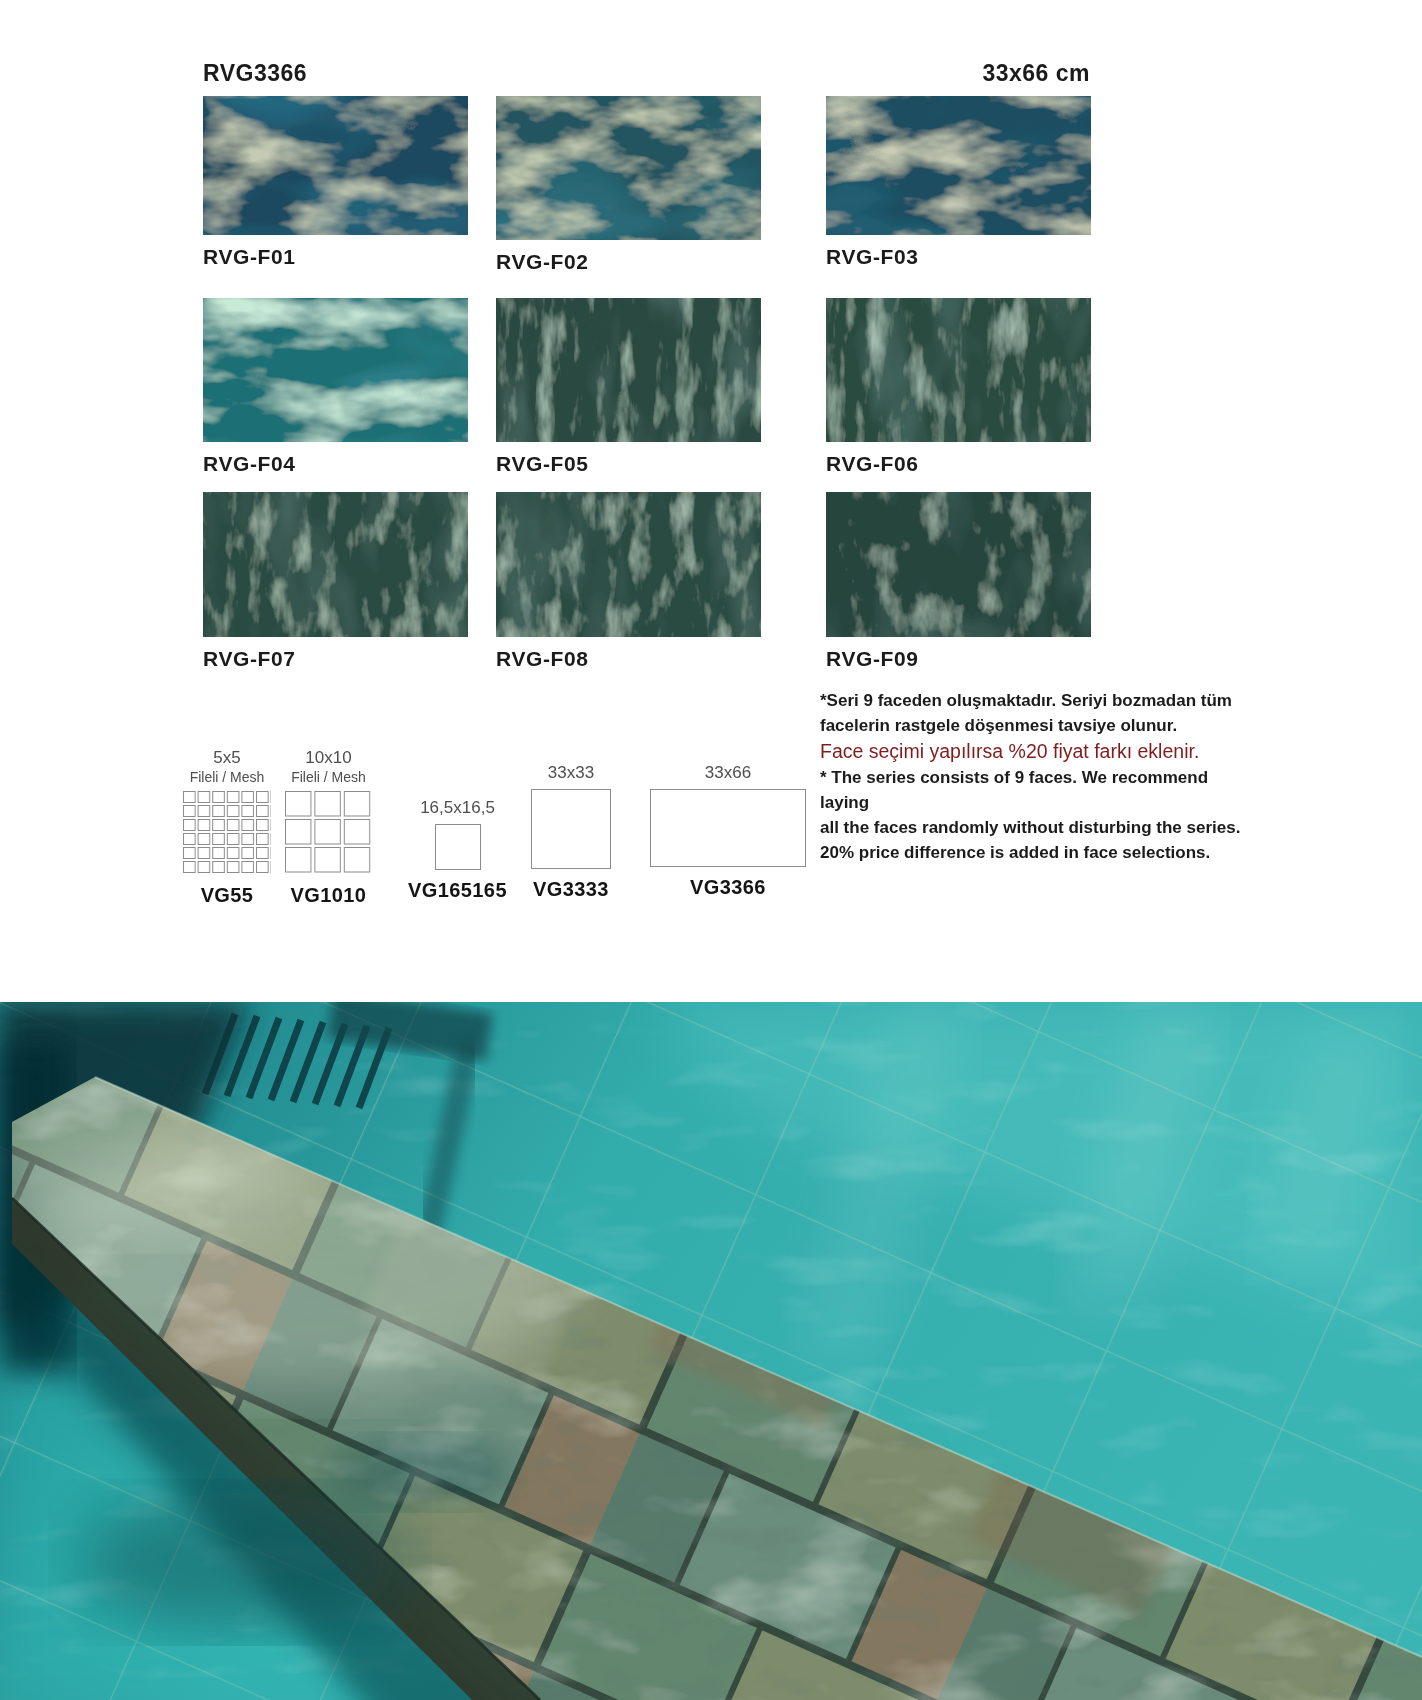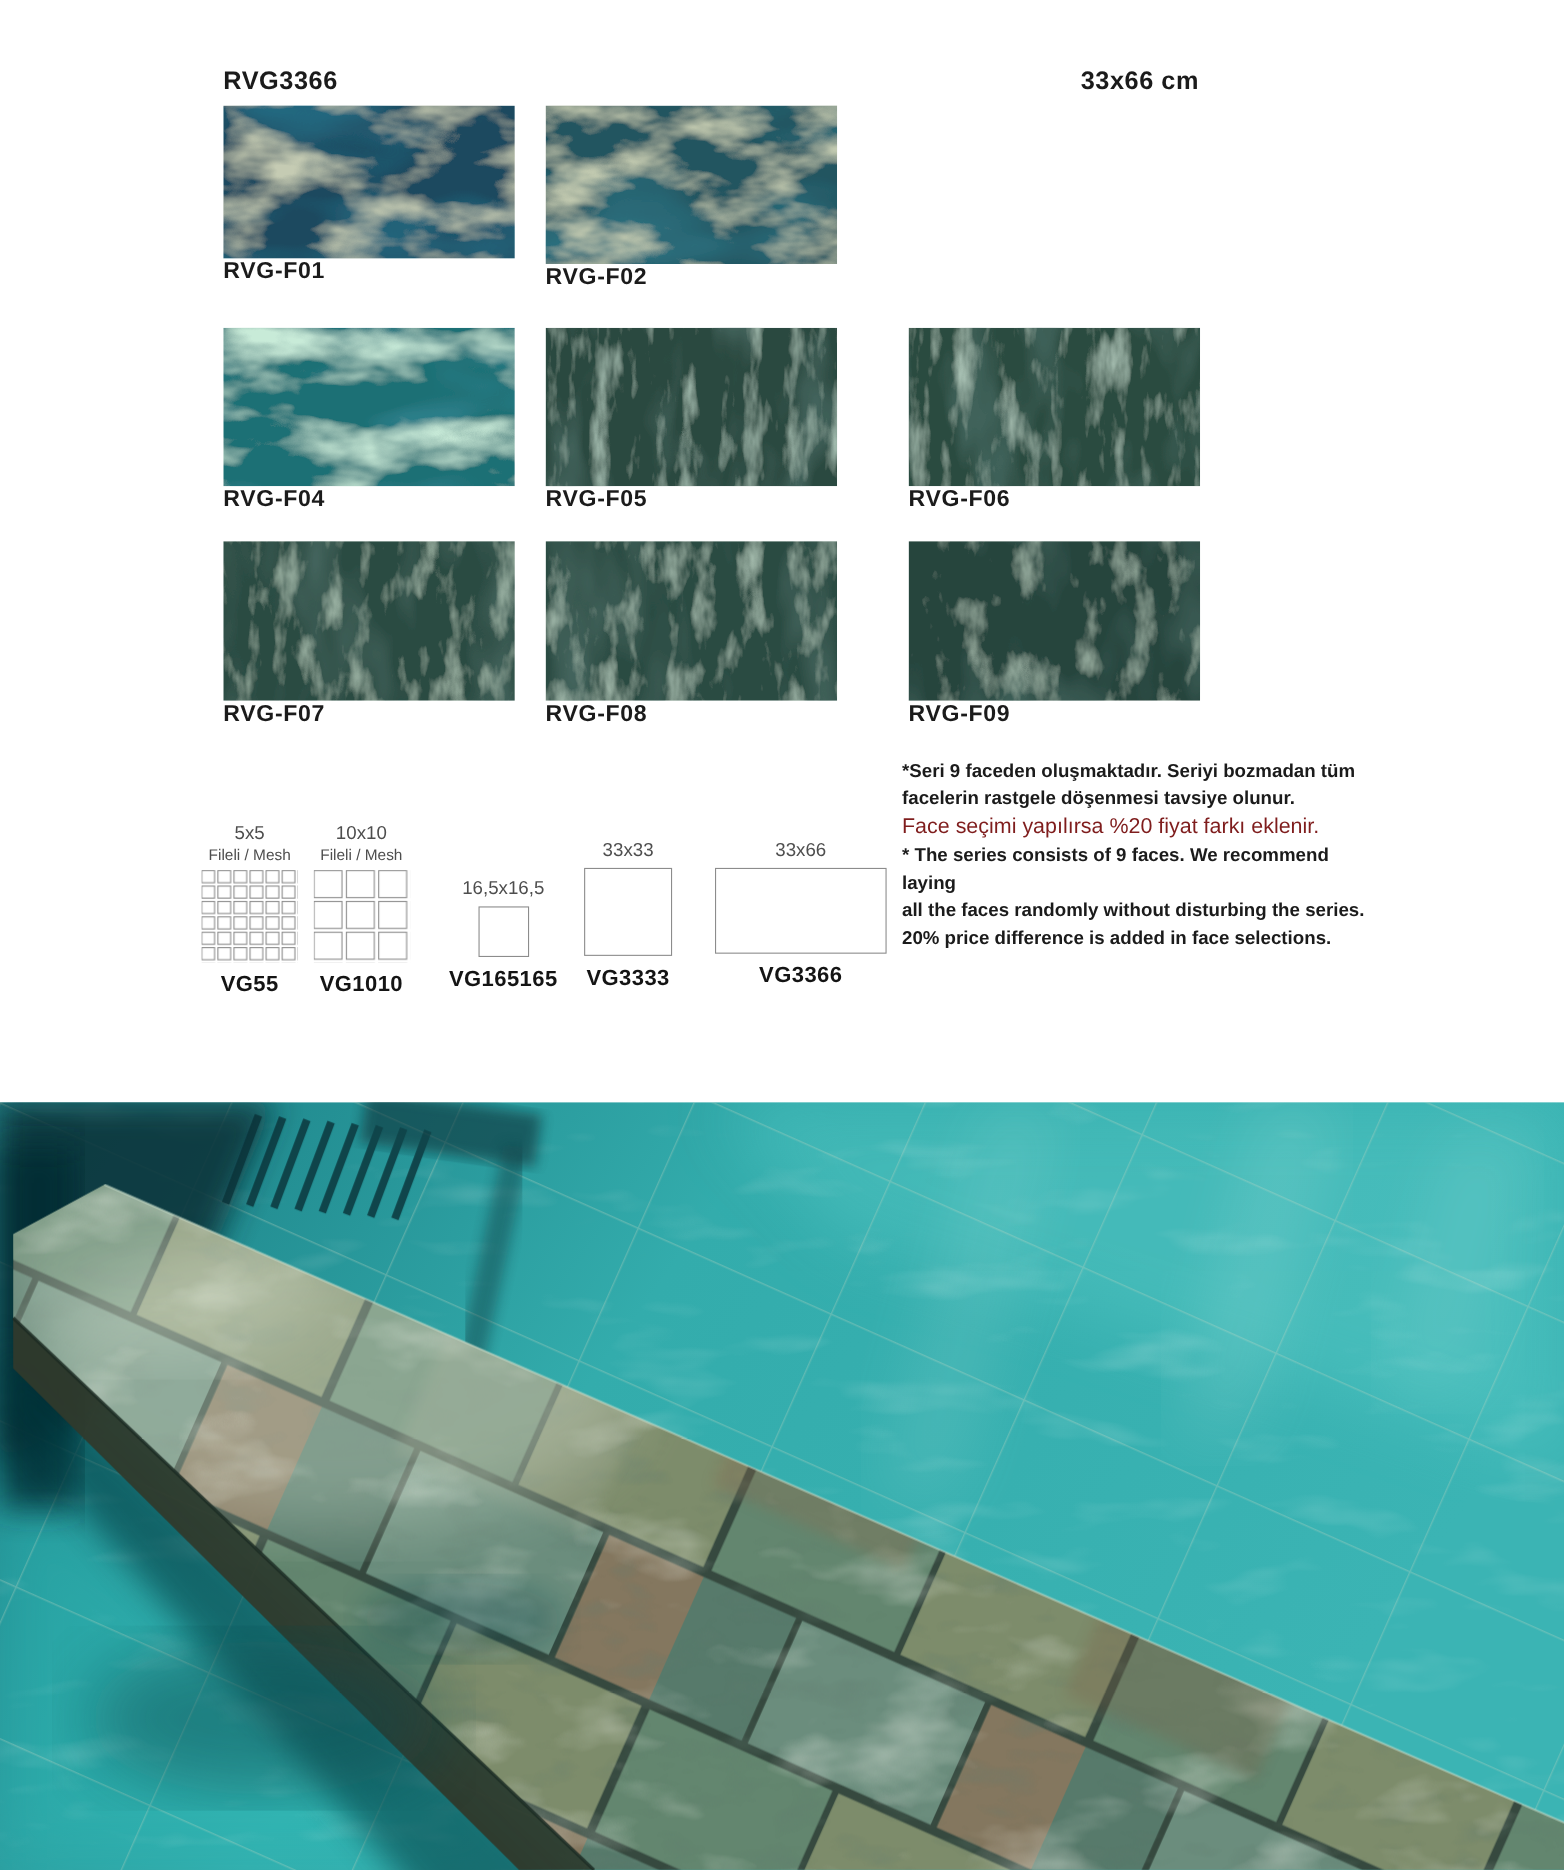--- a/index.html
+++ b/index.html
@@ -6,21 +6,21 @@
   body{font-family:"Liberation Sans",sans-serif;}
   .page{position:relative;width:1422px;height:1700px;background:#fff;overflow:hidden;}
 
   .hdr-code{position:absolute;left:203px;top:60px;font-size:23px;font-weight:bold;
             letter-spacing:.5px;color:#1b1b1b;}
   .hdr-size{position:absolute;left:826px;top:60px;width:264px;text-align:right;
             font-size:23px;font-weight:bold;letter-spacing:.5px;color:#1b1b1b;}
 
   .tile-cell{position:absolute;width:265px;}
   .tile-cell svg{display:block;}
-  .tile-label{margin-top:0;font-size:21px;font-weight:bold;color:#1b1b1b;letter-spacing:.6px;}
+  .tile-label{margin-top:10px;font-size:21px;font-weight:bold;color:#1b1b1b;letter-spacing:.6px;}
 
   .c1{left:203px;} .c2{left:496px;} .c3{left:826px;}
   .r1{top:96px;} .r2{top:298px;} .r3{top:492px;}
 
   .fmt{position:absolute;text-align:center;color:#4e4e4e;}
   .fmt .size{font-size:17px;line-height:20px;}
   .fmt .mesh{font-size:14px;line-height:17px;margin-top:1px;}
   .fmt .code{font-size:20px;font-weight:bold;color:#141414;margin-top:9px;letter-spacing:.4px;}
   .fmt svg{display:block;margin:5px auto 0;}
   .sq{border:1px solid #8c8c8c;background:#fff;margin:6px auto 0;box-sizing:border-box;}
@@ -148,20 +148,26 @@
     <svg width="265" height="139">
         <rect width="265" height="139" fill="#1b4a5f" filter="url(#vf1)"></rect>
       </svg>
     <div class="tile-label">RVG-F01</div>
   </div>
   <div class="tile-cell c2 r1">
     <svg width="265" height="144">
         <rect width="265" height="144" fill="#215460" filter="url(#vf2)"></rect>
       </svg>
     <div class="tile-label">RVG-F02</div>
+  </div>
+  <div class="tile-cell c3 r1">
+    <svg width="265" height="139">
+        <rect width="265" height="139" fill="#1c4d60" filter="url(#vf3)"></rect>
+      </svg>
+    <div class="tile-label">RVG-F03</div>
   </div>
 
   <div class="tile-cell c1 r2">
     <svg width="265" height="144">
         <rect width="265" height="144" fill="#1f6f74" filter="url(#vf4)"></rect>
       </svg>
     <div class="tile-label">RVG-F04</div>
   </div>
   <div class="tile-cell c2 r2">
     <svg width="265" height="144">

